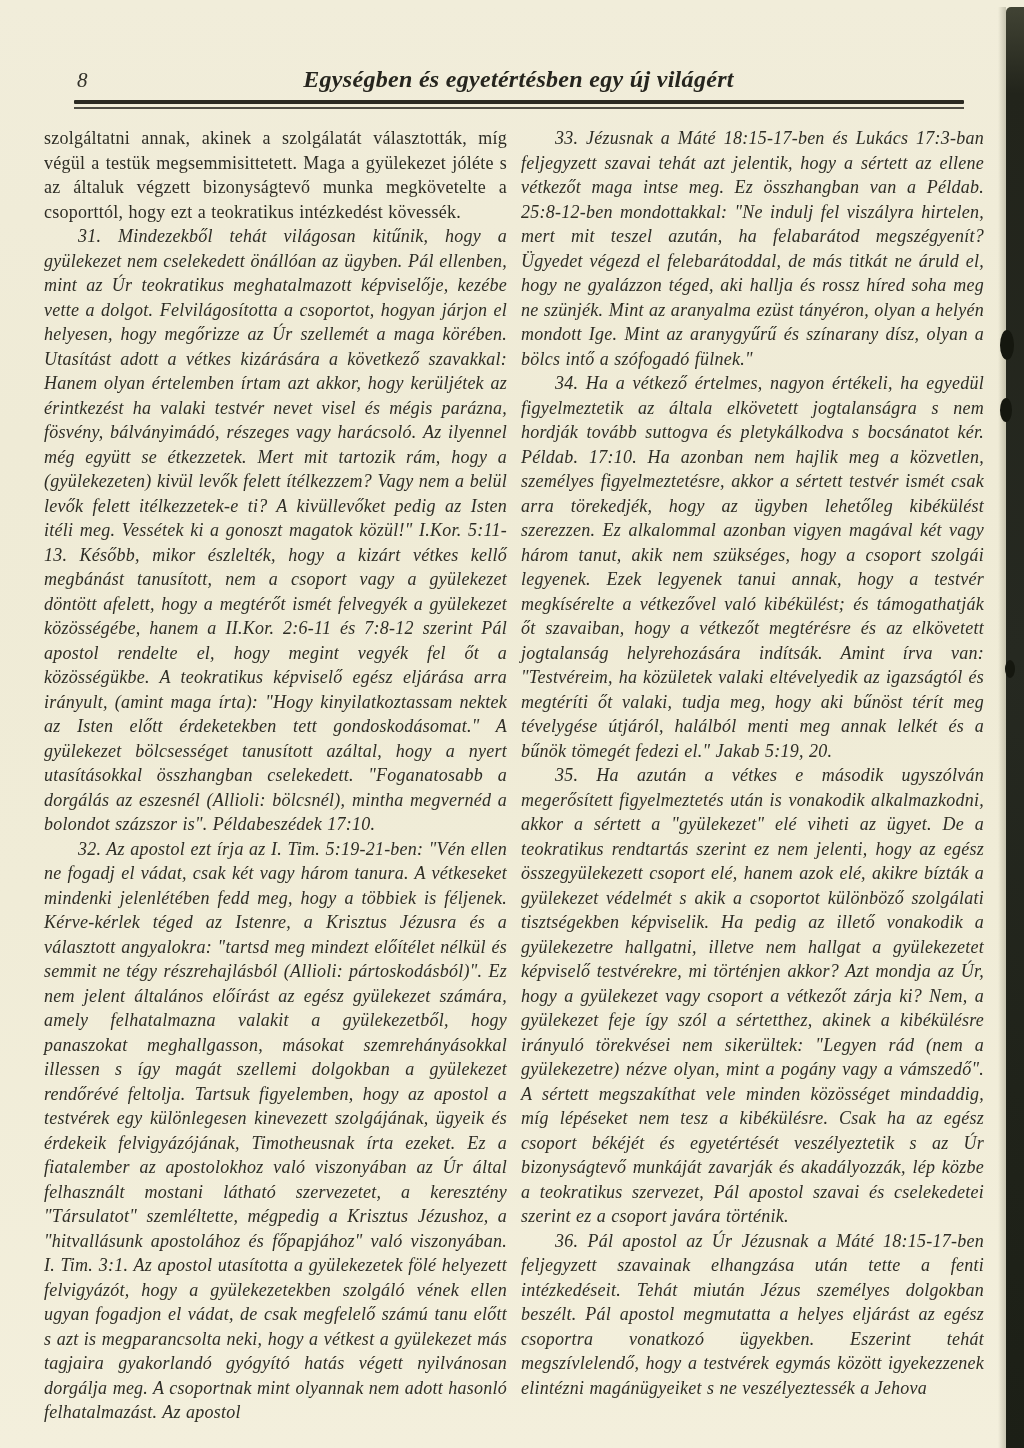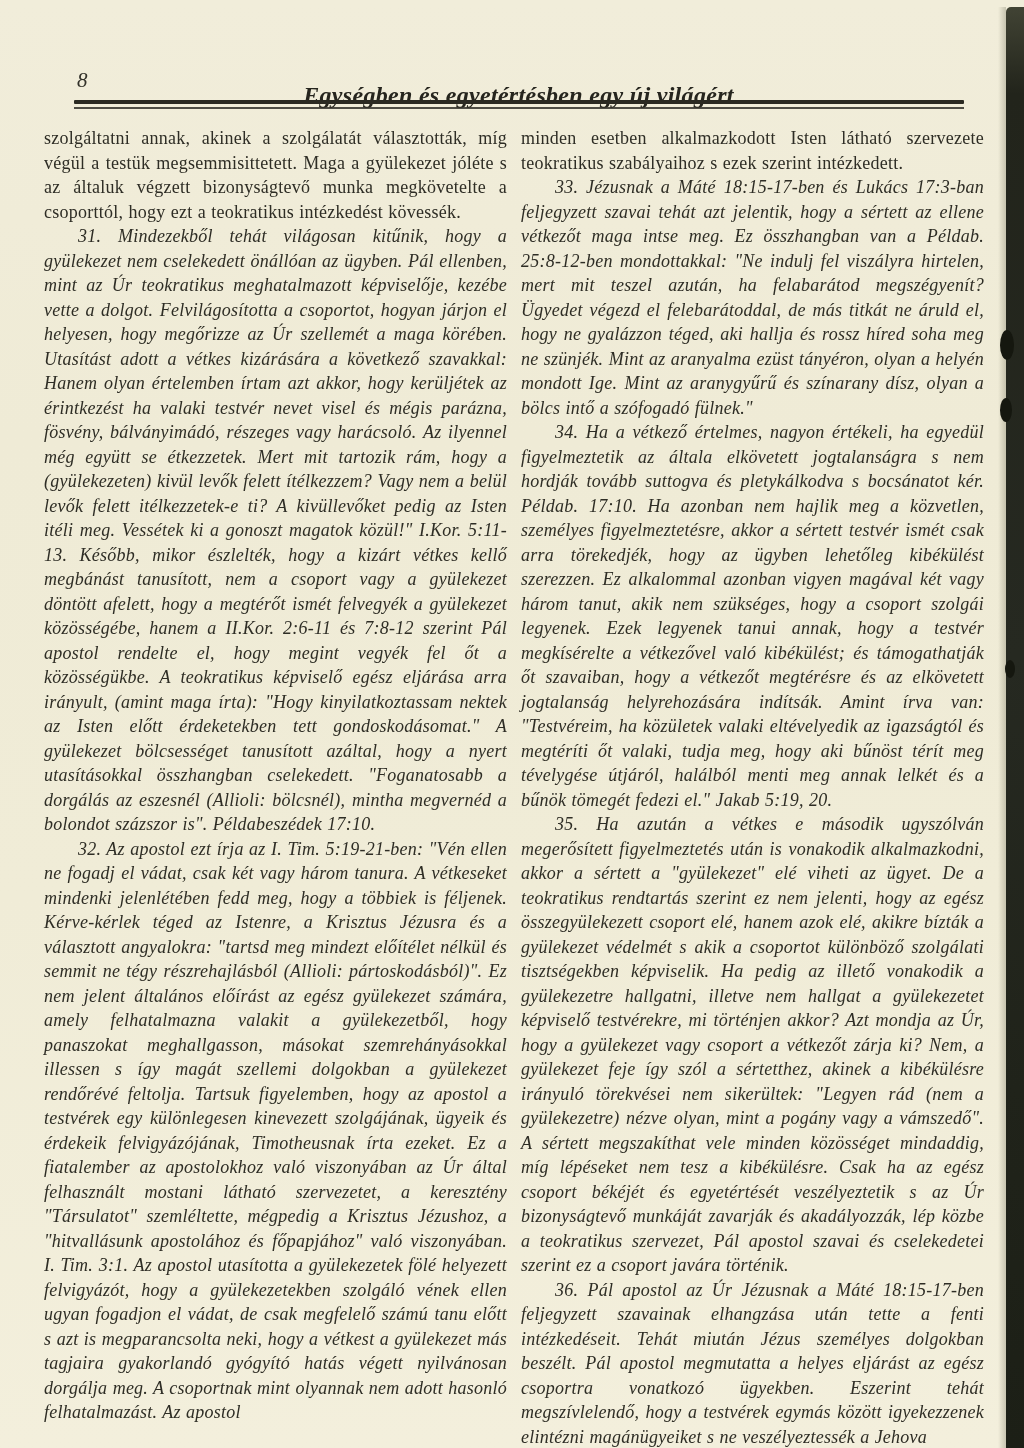--- a/index.html
+++ b/index.html
@@ -16,21 +16,21 @@
       linear-gradient(180deg,#f1edda 0%,#efebd6 30%,#f0ecd7 62%,#f3efdc 100%);
     color:#2e2d25;
   }
   
   .header{position:absolute;top:66px;left:75px;right:62px;height:34px;}
   .pagenum{
     position:absolute;left:2px;top:2px;
     font-style:italic;font-size:21px;color:#33322a;
   }
   .title{
-    margin:16px;text-align:center;
+    margin:0;text-align:center;
     font-style:italic;font-weight:bold;
     font-size:24px;letter-spacing:.3px;color:#26251e;
   }
   .rule-wrap{position:absolute;top:100px;left:74px;right:60px;}
   .rule-thick{height:4px;background:#2b2a22;border-radius:1px;}
   .rule-thin{height:2px;background:#32312a;margin-top:3px;opacity:.85;}
   
   .columns{
     position:absolute;top:126px;left:44px;right:40px;bottom:0;
     display:flex;gap:14px;
@@ -75,21 +75,20 @@
     <div class="rule-thin"></div>
   </div>
 
   <div class="columns">
     <section class="col">
         <p class="para">szolgáltatni annak, akinek a szolgálatát választották, míg végül a testük megsemmisittetett. Maga a gyülekezet jóléte s az általuk végzett bizonyságtevő munka megkövetelte a csoporttól, hogy ezt a teokratikus intézkedést kövessék.</p>
         <p class="para indent">31. Mindezekből tehát világosan kitűnik, hogy a gyülekezet nem cselekedett önállóan az ügyben. Pál ellenben, mint az Úr teokratikus meghatalmazott képviselője, kezébe vette a dolgot. Felvilágosította a csoportot, hogyan járjon el helyesen, hogy megőrizze az Úr szellemét a maga körében. Utasítást adott a vétkes kizárására a következő szavakkal: Hanem olyan értelemben írtam azt akkor, hogy kerüljétek az érintkezést ha valaki testvér nevet visel és mégis parázna, fösvény, bálványimádó, részeges vagy harácsoló. Az ilyennel még együtt se étkezzetek. Mert mit tartozik rám, hogy a (gyülekezeten) kivül levők felett ítélkezzem? Vagy nem a belül levők felett itélkezzetek-e ti? A kivüllevőket pedig az Isten itéli meg. Vessétek ki a gonoszt magatok közül!" I.Kor. 5:11-13. Később, mikor észlelték, hogy a kizárt vétkes kellő megbánást tanusított, nem a csoport vagy a gyülekezet döntött afelett, hogy a megtérőt ismét felvegyék a gyülekezet közösségébe, hanem a II.Kor. 2:6-11 és 7:8-12 szerint Pál apostol rendelte el, hogy megint vegyék fel őt a közösségükbe. A teokratikus képviselő egész eljárása arra irányult, (amint maga írta): "Hogy kinyilatkoztassam nektek az Isten előtt érdeketekben tett gondoskodásomat." A gyülekezet bölcsességet tanusított azáltal, hogy a nyert utasításokkal összhangban cselekedett. "Foganatosabb a dorgálás az eszesnél (Allioli: bölcsnél), mintha megvernéd a bolondot százszor is". Példabeszédek 17:10.</p>
         <p class="para indent">32. Az apostol ezt írja az I. Tim. 5:19-21-ben: "Vén ellen ne fogadj el vádat, csak két vagy három tanura. A vétkeseket mindenki jelenlétében fedd meg, hogy a többiek is féljenek. Kérve-kérlek téged az Istenre, a Krisztus Jézusra és a választott angyalokra: "tartsd meg mindezt előítélet nélkül és semmit ne tégy részrehajlásból (Allioli: pártoskodásból)". Ez nem jelent általános előírást az egész gyülekezet számára, amely felhatalmazna valakit a gyülekezetből, hogy panaszokat meghallgasson, másokat szemrehányásokkal illessen s így magát szellemi dolgokban a gyülekezet rendőrévé feltolja. Tartsuk figyelemben, hogy az apostol a testvérek egy különlegesen kinevezett szolgájának, ügyeik és érdekeik felvigyázójának, Timotheusnak írta ezeket. Ez a fiatalember az apostolokhoz való viszonyában az Úr által felhasznált mostani látható szervezetet, a keresztény "Társulatot" szemléltette, mégpedig a Krisztus Jézushoz, a "hitvallásunk apostolához és főpapjához" való viszonyában. I. Tim. 3:1. Az apostol utasította a gyülekezetek fölé helyezett felvigyázót, hogy a gyülekezetekben szolgáló vének ellen ugyan fogadjon el vádat, de csak megfelelő számú tanu előtt s azt is megparancsolta neki, hogy a vétkest a gyülekezet más tagjaira gyakorlandó gyógyító hatás végett nyilvánosan dorgálja meg. A csoportnak mint olyannak nem adott hasonló felhatalmazást. Az apostol</p>
       </section>
     <section class="col">
-        <p class="para">minden esetben alkalmazkodott Isten látható szervezete teokratikus szabályaihoz s ezek szerint intézkedett.</p>
         <p class="para indent">33. Jézusnak a Máté 18:15-17-ben és Lukács 17:3-ban feljegyzett szavai tehát azt jelentik, hogy a sértett az ellene vétkezőt maga intse meg. Ez összhangban van a Példab. 25:8-12-ben mondottakkal: "Ne indulj fel viszályra hirtelen, mert mit teszel azután, ha felabarátod megszégyenít? Ügyedet végezd el felebarátoddal, de más titkát ne áruld el, hogy ne gyalázzon téged, aki hallja és rossz híred soha meg ne szünjék. Mint az aranyalma ezüst tányéron, olyan a helyén mondott Ige. Mint az aranygyűrű és színarany dísz, olyan a bölcs intő a szófogadó fülnek."</p>
         <p class="para indent">34. Ha a vétkező értelmes, nagyon értékeli, ha egyedül figyelmeztetik az általa elkövetett jogtalanságra s nem hordják tovább suttogva és pletykálkodva s bocsánatot kér. Példab. 17:10. Ha azonban nem hajlik meg a közvetlen, személyes figyelmeztetésre, akkor a sértett testvér ismét csak arra törekedjék, hogy az ügyben lehetőleg kibékülést szerezzen. Ez alkalommal azonban vigyen magával két vagy három tanut, akik nem szükséges, hogy a csoport szolgái legyenek. Ezek legyenek tanui annak, hogy a testvér megkísérelte a vétkezővel való kibékülést; és támogathatják őt szavaiban, hogy a vétkezőt megtérésre és az elkövetett jogtalanság helyrehozására indítsák. Amint írva van: "Testvéreim, ha közületek valaki eltévelyedik az igazságtól és megtéríti őt valaki, tudja meg, hogy aki bűnöst térít meg tévelygése útjáról, halálból menti meg annak lelkét és a bűnök tömegét fedezi el." Jakab 5:19, 20.</p>
         <p class="para indent">35. Ha azután a vétkes e második ugyszólván megerősített figyelmeztetés után is vonakodik alkalmazkodni, akkor a sértett a "gyülekezet" elé viheti az ügyet. De a teokratikus rendtartás szerint ez nem jelenti, hogy az egész összegyülekezett csoport elé, hanem azok elé, akikre bízták a gyülekezet védelmét s akik a csoportot különböző szolgálati tisztségekben képviselik. Ha pedig az illető vonakodik a gyülekezetre hallgatni, illetve nem hallgat a gyülekezetet képviselő testvérekre, mi történjen akkor? Azt mondja az Úr, hogy a gyülekezet vagy csoport a vétkezőt zárja ki? Nem, a gyülekezet feje így szól a sértetthez, akinek a kibékülésre irányuló törekvései nem sikerültek: "Legyen rád (nem a gyülekezetre) nézve olyan, mint a pogány vagy a vámszedő". A sértett megszakíthat vele minden közösséget mindaddig, míg lépéseket nem tesz a kibékülésre. Csak ha az egész csoport békéjét és egyetértését veszélyeztetik s az Úr bizonyságtevő munkáját zavarják és akadályozzák, lép közbe a teokratikus szervezet, Pál apostol szavai és cselekedetei szerint ez a csoport javára történik.</p>
         <p class="para indent">36. Pál apostol az Úr Jézusnak a Máté 18:15-17-ben feljegyzett szavainak elhangzása után tette a fenti intézkedéseit. Tehát miután Jézus személyes dolgokban beszélt. Pál apostol megmutatta a helyes eljárást az egész csoportra vonatkozó ügyekben. Eszerint tehát megszívlelendő, hogy a testvérek egymás között igyekezzenek elintézni magánügyeiket s ne veszélyeztessék a Jehova</p>
       </section>
   </div>
 
   <div class="edge"></div>
   <div class="edge-blob blob1"></div>
   <div class="edge-blob blob2"></div>

